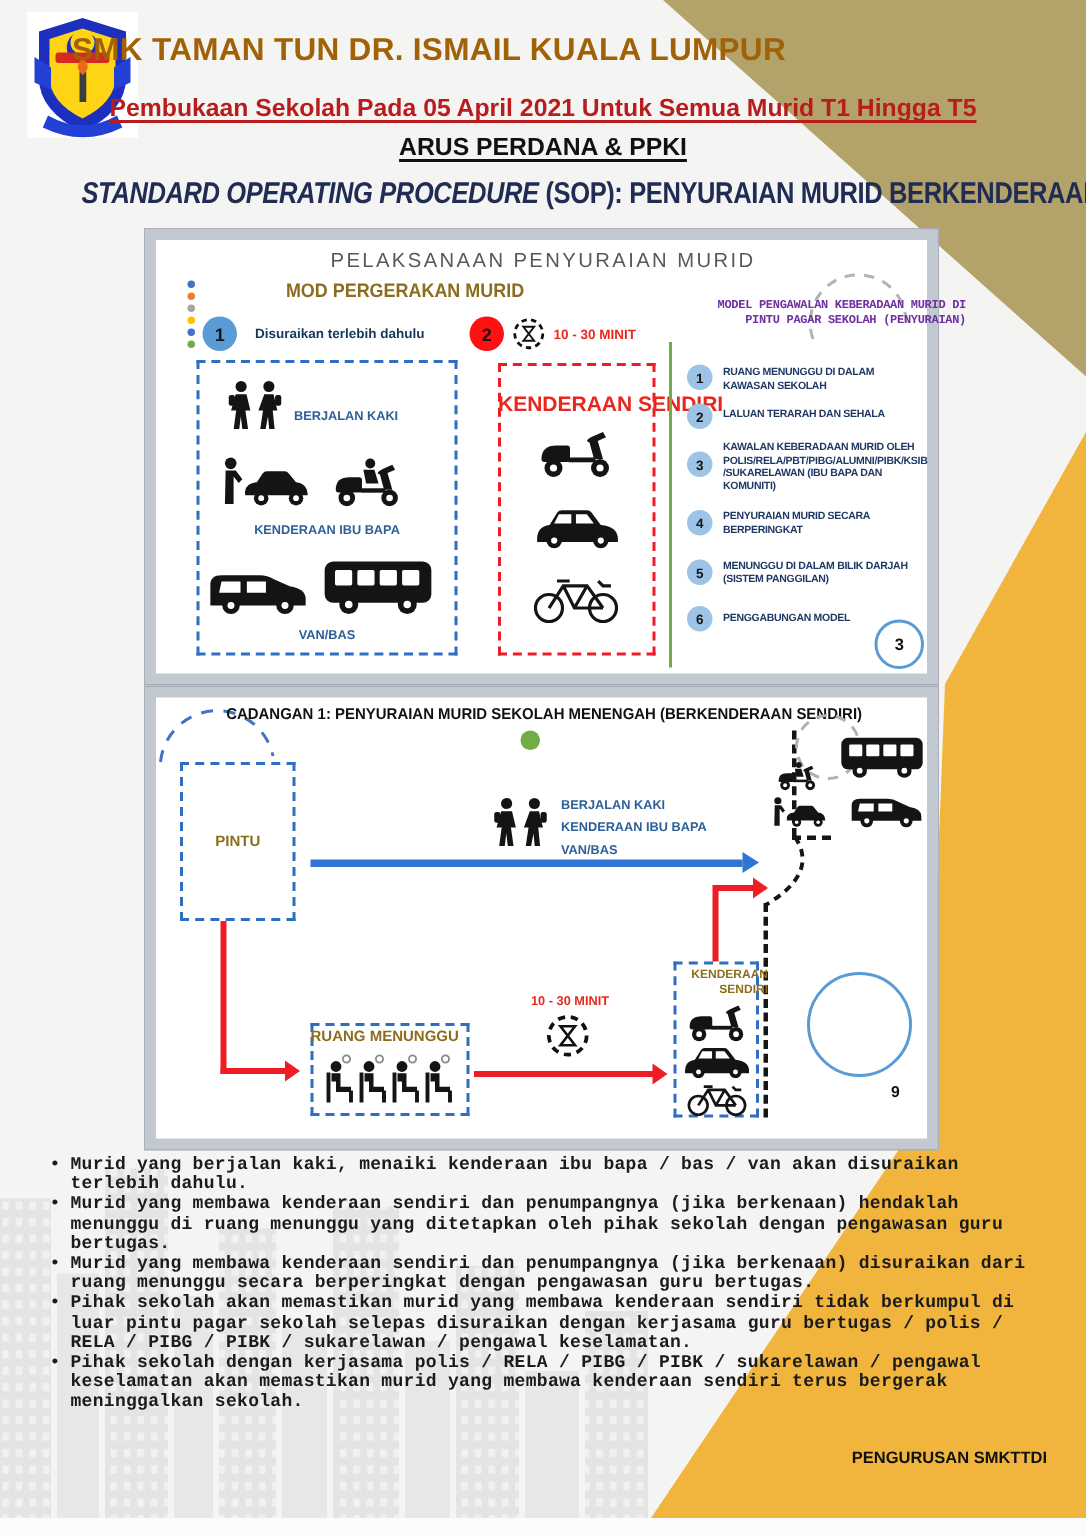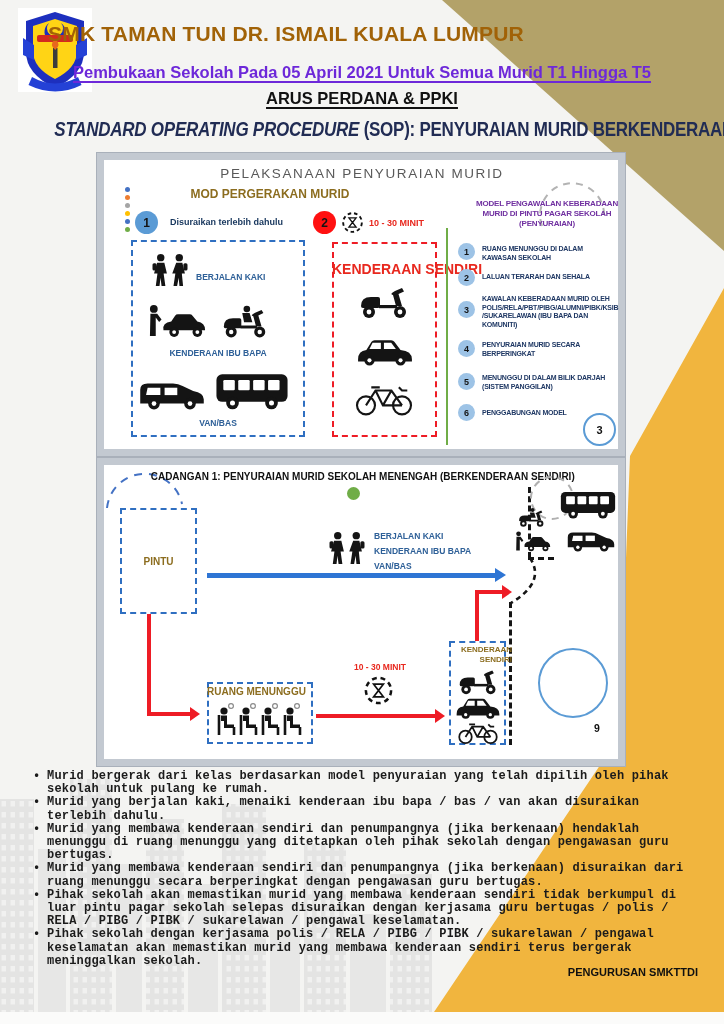--- a/index.html
+++ b/index.html
@@ -9,21 +9,21 @@
   
   .bg-khaki{left:0;top:0;width:724px;height:1024px;background:#b3a269;
             clip-path:polygon(442px 0,724px 0,724px 251px);z-index:1;}
   .bg-gold{left:0;top:0;width:724px;height:1024px;background:#f1b53e;
            clip-path:polygon(724px 288px,724px 1012px,434px 1012px,619px 737px,630px 456px);z-index:1;}
   .bg-strip{left:0;top:1012px;width:724px;height:12px;background:#fbfbfa;z-index:2;}
   .skyline{left:0;top:744px;z-index:1;opacity:.55;}
   
   .school-name{left:0;top:22px;width:724px;text-align:left;font-size:21px;font-weight:bold;
                color:#a16207;z-index:3;letter-spacing:.2px;padding-left:48px;}
-  .sub1{left:0;top:63px;width:724px;text-align:center;font-size:16.5px;font-weight:bold;color:#6d28d9;
+  .sub1{left:0;top:63px;width:724px;text-align:center;font-size:16.5px;font-weight:bold;color:#b91c1c;
         z-index:3;}
   .sub1 span,.sub2 span{text-decoration:underline;text-decoration-thickness:2px;text-underline-offset:3px;}
   .sub2{left:0;top:89px;width:724px;text-align:center;font-size:16.5px;font-weight:bold;color:#111;z-index:3;}
   .sop{left:0;top:118px;width:724px;text-align:center;white-space:nowrap;z-index:3;color:#212c54;
        font-size:20px;font-weight:bold;transform:scaleX(.85);letter-spacing:-.3px;}
   .sop .it{font-style:italic;}
   
   .frame{background:#fff;border:7px solid #c3c9d1;outline:1px solid #a9b0ba;z-index:3;box-sizing:border-box;}
   .s1{left:97px;top:153px;width:528px;height:303px;}
   .s2{left:97px;top:458px;width:528px;height:308px;}
@@ -34,22 +34,22 @@
   .mod-title{left:158px;top:186px;width:224px;text-align:center;color:#8c6d1f;font-weight:bold;
              font-size:13px;transform:scaleX(.92);white-space:nowrap;}
   .numcirc{border-radius:50%;display:flex;align-items:center;justify-content:center;
            font-weight:bold;color:#141414;}
   .step-label{font-weight:bold;font-size:9px;color:#17365d;white-space:nowrap;}
   .red-label{font-weight:bold;font-size:9px;color:#e8281e;white-space:nowrap;}
   .dash-blue{border:2px dashed #2f6fc1;box-sizing:border-box;}
   .dash-red{border:2px dashed #ee1c25;box-sizing:border-box;}
   .blue-cap{font-weight:bold;font-size:8.5px;color:#2e6098;white-space:nowrap;}
   .gold-cap{font-weight:bold;color:#8c6d1f;white-space:nowrap;}
-  .model-title{left:464px;top:199px;width:166px;text-align:center;color:#7030a0;font-weight:bold;
-               font-size:8px;line-height:10px;letter-spacing:-.2px;}
+  .model-title{left:478px;top:199px;width:166px;text-align:right;color:#7030a0;font-weight:bold;
+               font-size:8px;line-height:10px;letter-spacing:-.2px;font-family:Liberation Mono, monospace;}
   .mitem-c{left:458px;width:17px;height:17px;background:#9dc3e6;font-size:9px;}
   .mitem-t{left:482px;width:136px;color:#1f3864;font-weight:bold;font-size:7px;line-height:8.6px;
            letter-spacing:-.2px;}
   .pagec{border:2px solid #5b9bd5;border-radius:50%;background:#fff;display:flex;align-items:center;
          justify-content:center;font-weight:bold;font-size:11px;color:#111;box-sizing:border-box;}
   .green-line{left:446px;top:228px;width:2px;height:217px;background:#70ad47;}
   
   .h-red{background:#ee1c25;height:4px;}
   .v-red{background:#ee1c25;width:4px;}
   .head-r{width:0;height:0;border-top:7px solid transparent;border-bottom:7px solid transparent;}
@@ -379,21 +379,20 @@
   </svg>
 
   <div class="slide-el v-red" style="left:475px;top:594px;height:47px"></div>
   <div class="slide-el h-red" style="left:475px;top:590px;width:28px"></div>
   <div class="slide-el head-r head-red" style="left:502px;top:585px"></div>
 
   <div class="slide-el" style="left:538px;top:648px;width:70px;height:70px;border:2px solid #5b9bd5;border-radius:50%;box-sizing:border-box"></div>
   <div class="slide-el" style="left:594px;top:722px;font-weight:bold;font-size:10.5px;color:#111">9</div>
 
   <div class="abs bullets">
-    <div>Murid bergerak dari kelas berdasarkan model penyuraian yang telah dipilih oleh pihak sekolah untuk pulang ke rumah.</div>
     <div>Murid yang berjalan kaki, menaiki kenderaan ibu bapa / bas / van akan disuraikan terlebih dahulu.</div>
     <div>Murid yang membawa kenderaan sendiri dan penumpangnya (jika berkenaan) hendaklah menunggu di ruang menunggu yang ditetapkan oleh pihak sekolah dengan pengawasan guru bertugas.</div>
     <div>Murid yang membawa kenderaan sendiri dan penumpangnya (jika berkenaan) disuraikan dari ruang menunggu secara berperingkat dengan pengawasan guru bertugas.</div>
     <div>Pihak sekolah akan memastikan murid yang membawa kenderaan sendiri tidak berkumpul di luar pintu pagar sekolah selepas disuraikan dengan kerjasama guru bertugas / polis / RELA / PIBG / PIBK / sukarelawan / pengawal keselamatan.</div>
     <div>Pihak sekolah dengan kerjasama polis / RELA / PIBG / PIBK / sukarelawan / pengawal keselamatan akan memastikan murid yang membawa kenderaan sendiri terus bergerak meninggalkan sekolah.</div>
   </div>
   <div class="abs signature">PENGURUSAN SMKTTDI</div>
 
 </div>
 

